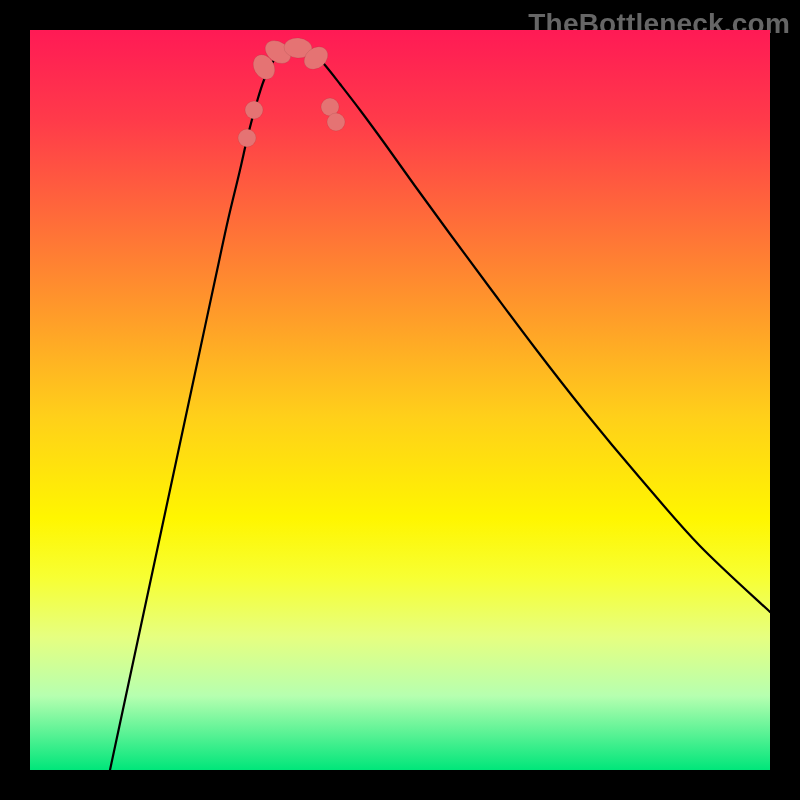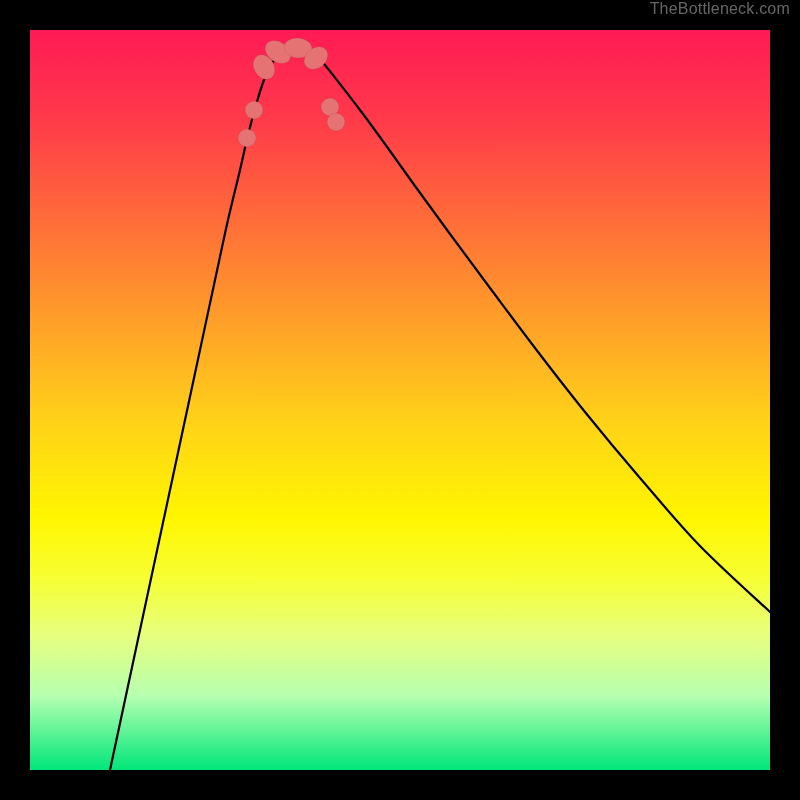--- a/index.html
+++ b/index.html
@@ -12,25 +12,25 @@
     overflow: hidden;
   }
   .frame {
     position: relative;
     width: 800px;
     height: 800px;
     background: #000;
   }
   .attribution {
     position: absolute;
-    top: 0;
+    top: 8px;
     right: 10px;
     color: #666;
-    font-size: 16px;
-    font-weight: 400;
+    font-size: 28px;
+    font-weight: 700;
     letter-spacing: 0.2px;
   }
   .plot-area {
     position: absolute;
     left: 30px;
     top: 30px;
     width: 740px;
     height: 740px;
     overflow: hidden;
   }

